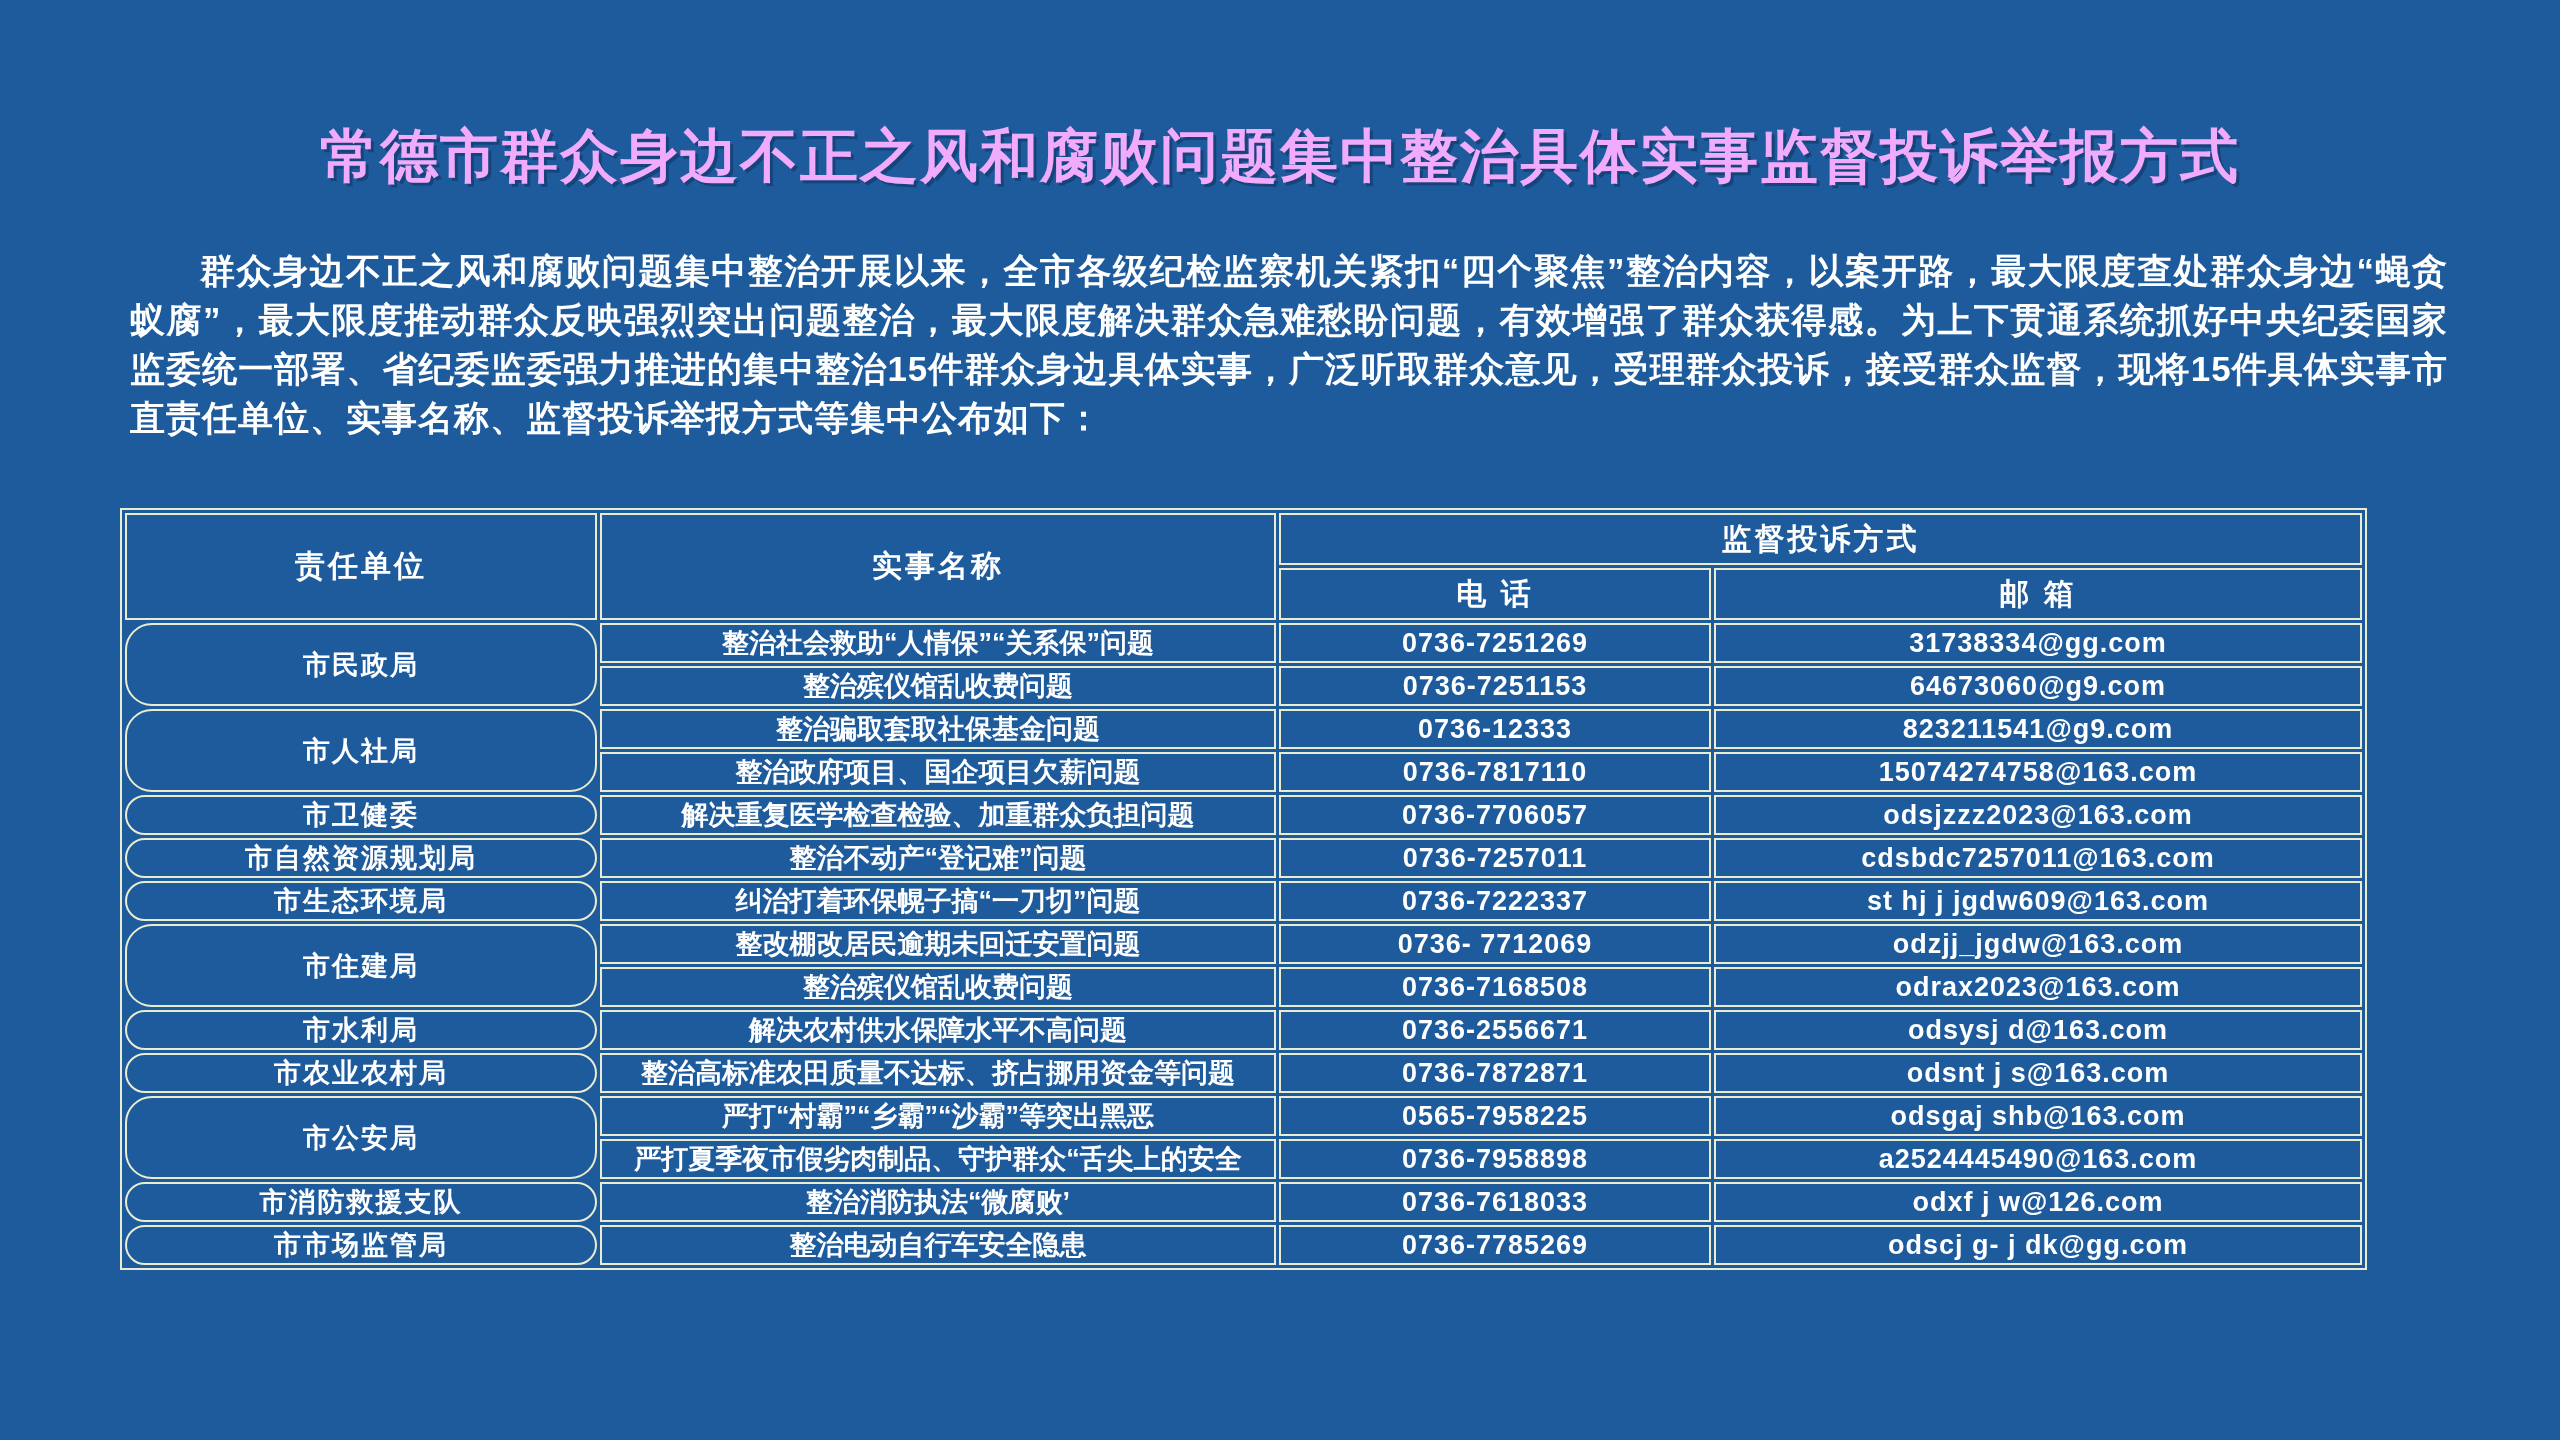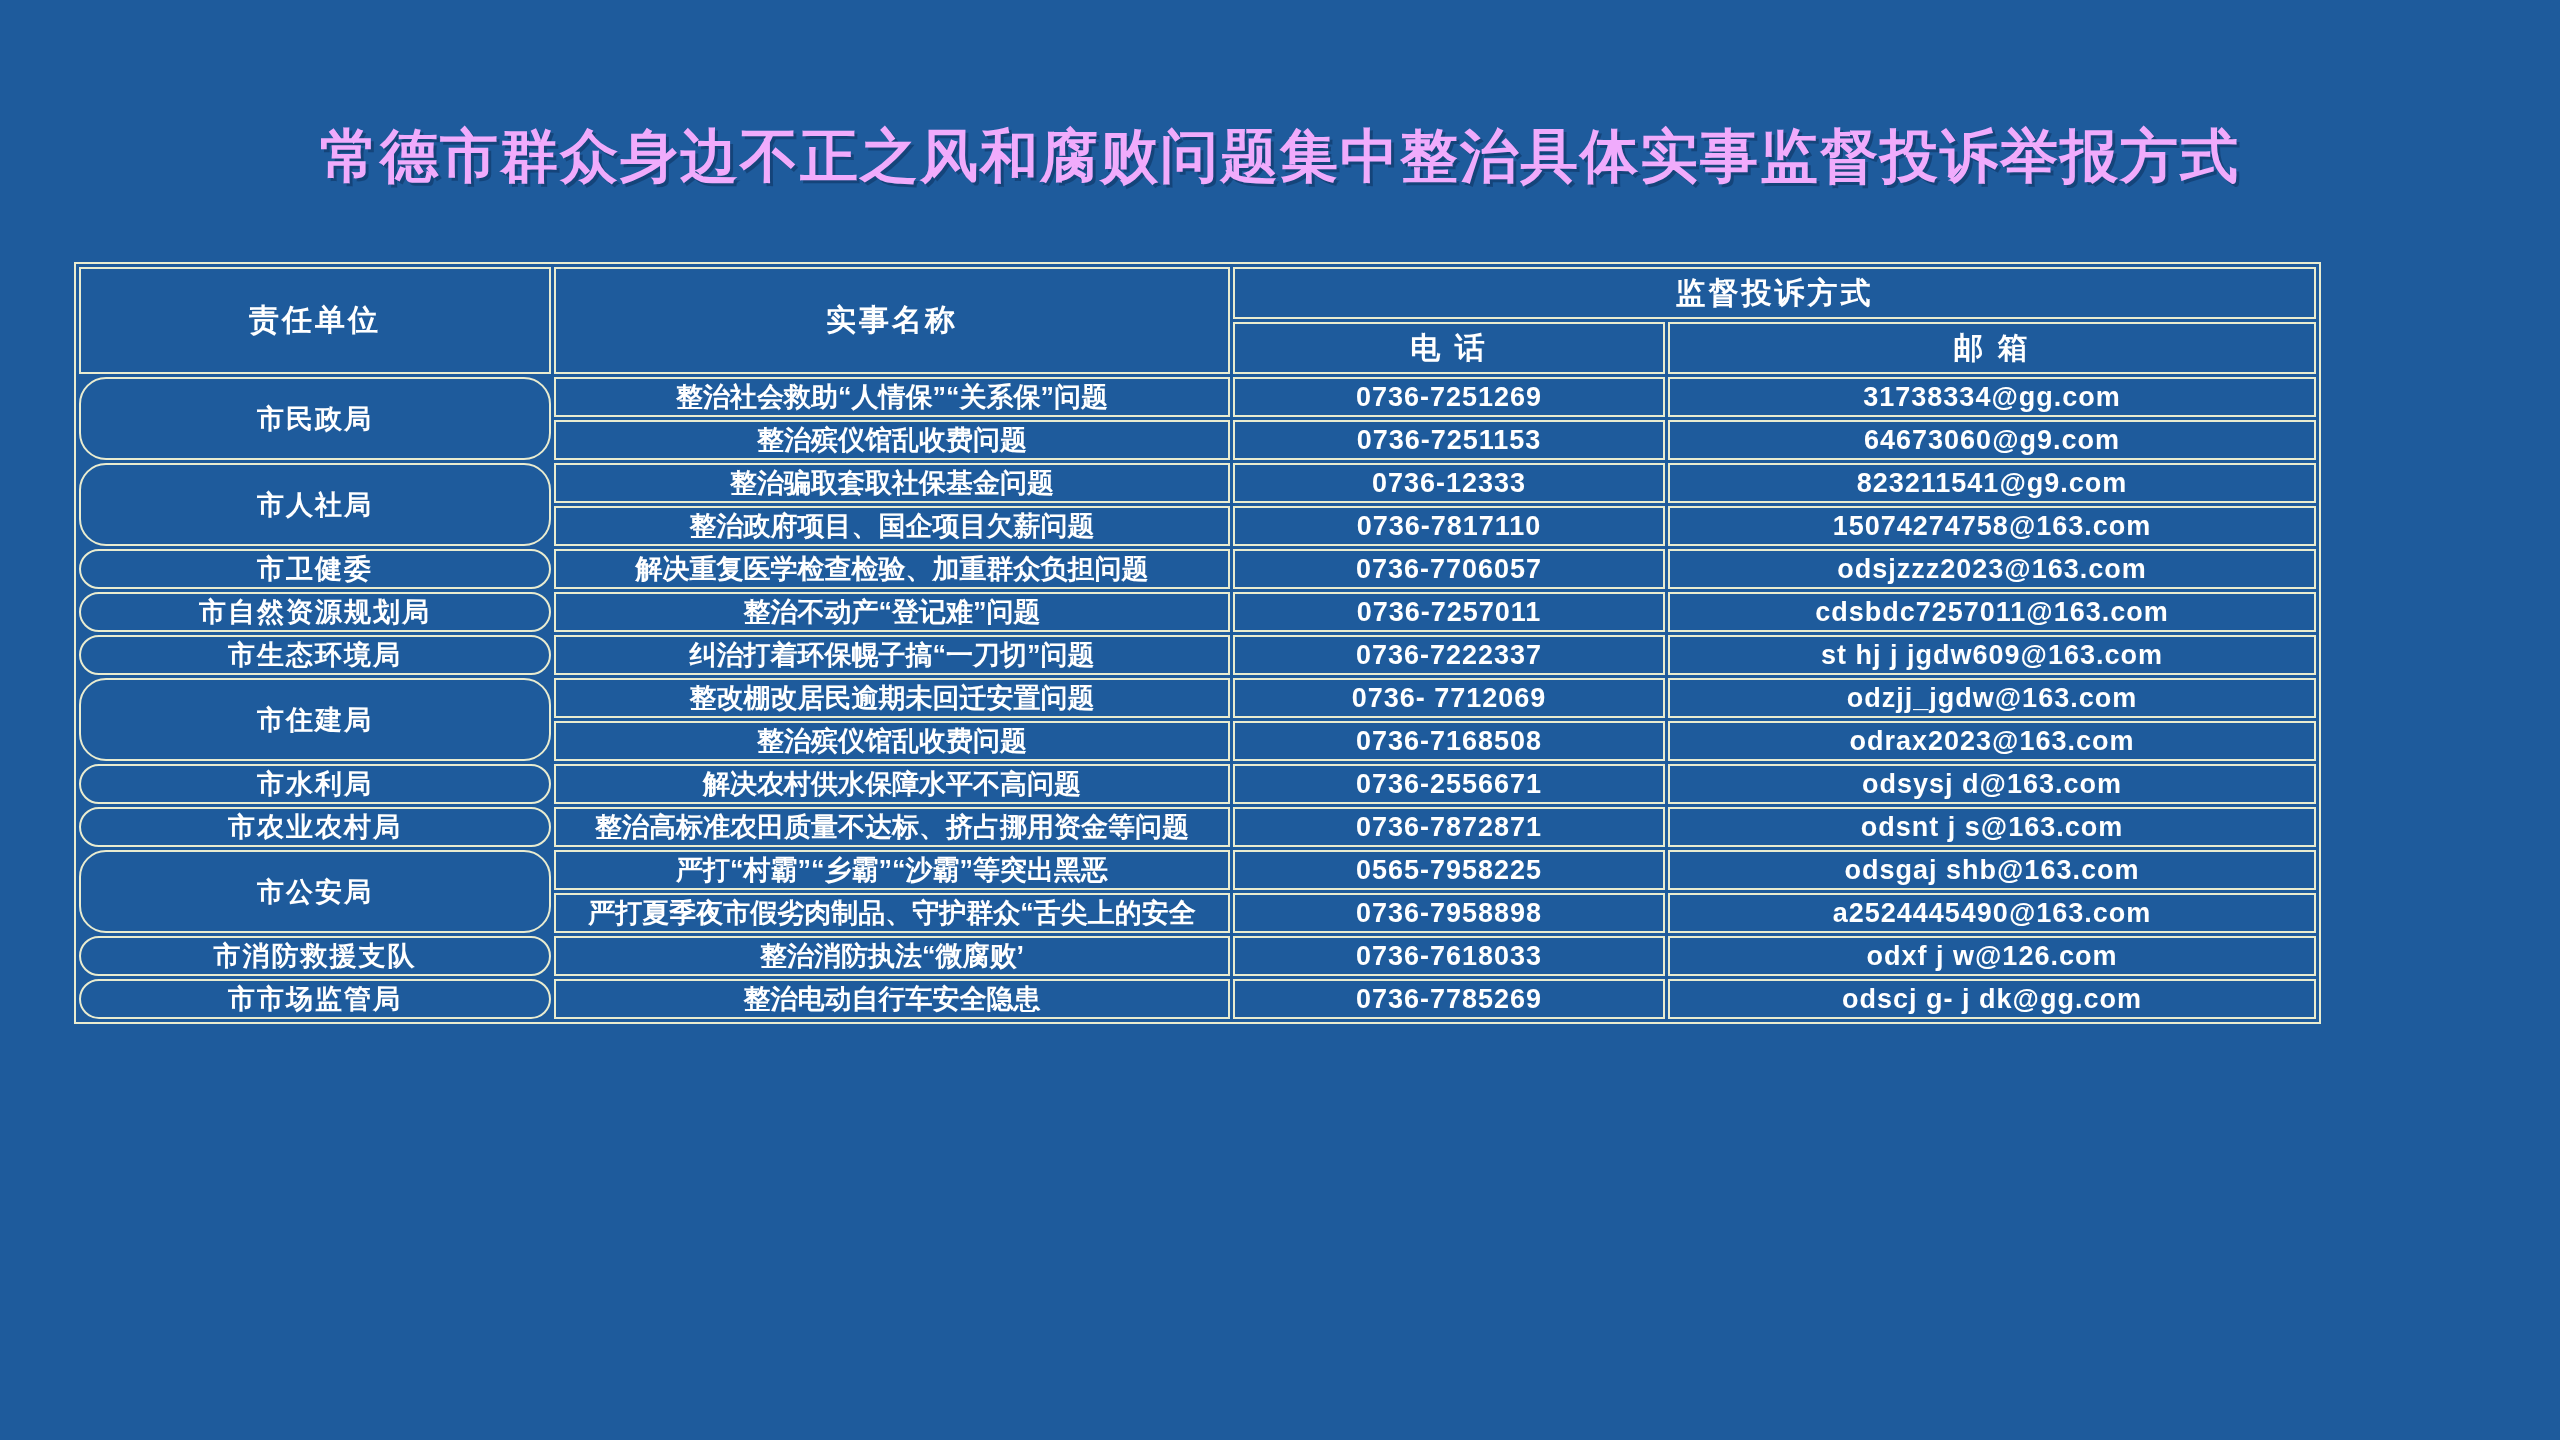--- a/index.html
+++ b/index.html
@@ -26,21 +26,21 @@
     margin: 50px 112px 0 130px;
     color: #ffffff;
     font-size: 35px;
     font-weight: bold;
     line-height: 49px;
     text-align: justify;
     text-indent: 2em;
     letter-spacing: 1px;
   }
 
-  .table-wrap { margin: 66px 0 0 74px; }
+  .table-wrap { margin: 66px 0 0 120px; }
 
   table.report {
     border-collapse: separate;
     border-spacing: 3px;
     border: 2px solid #e9ecd0;
   }
   table.report th, table.report td {
     border: 2px solid #e9ecd0;
     color: #ffffff;
     font-weight: bold;
@@ -65,20 +65,21 @@
     letter-spacing: 1px;
   }
 </style>
 </head>
 <body>
 
 <div class="poster">
 
   <h1 class="title">常德市群众身边不正之风和腐败问题集中整治具体实事监督投诉举报方式</h1>
 
+  <p class="intro">群众身边不正之风和腐败问题集中整治开展以来，全市各级纪检监察机关紧扣“四个聚焦”整治内容，以案开路，最大限度查处群众身边“蝇贪蚁腐”，最大限度推动群众反映强烈突出问题整治，最大限度解决群众急难愁盼问题，有效增强了群众获得感。为上下贯通系统抓好中央纪委国家监委统一部署、省纪委监委强力推进的集中整治15件群众身边具体实事，广泛听取群众意见，受理群众投诉，接受群众监督，现将15件具体实事市直责任单位、实事名称、监督投诉举报方式等集中公布如下：</p>
 
   <div class="table-wrap">
     <table class="report">
       <colgroup>
         <col class="c-unit">
         <col class="c-issue">
         <col class="c-phone">
         <col class="c-email">
       </colgroup>
       <thead>

